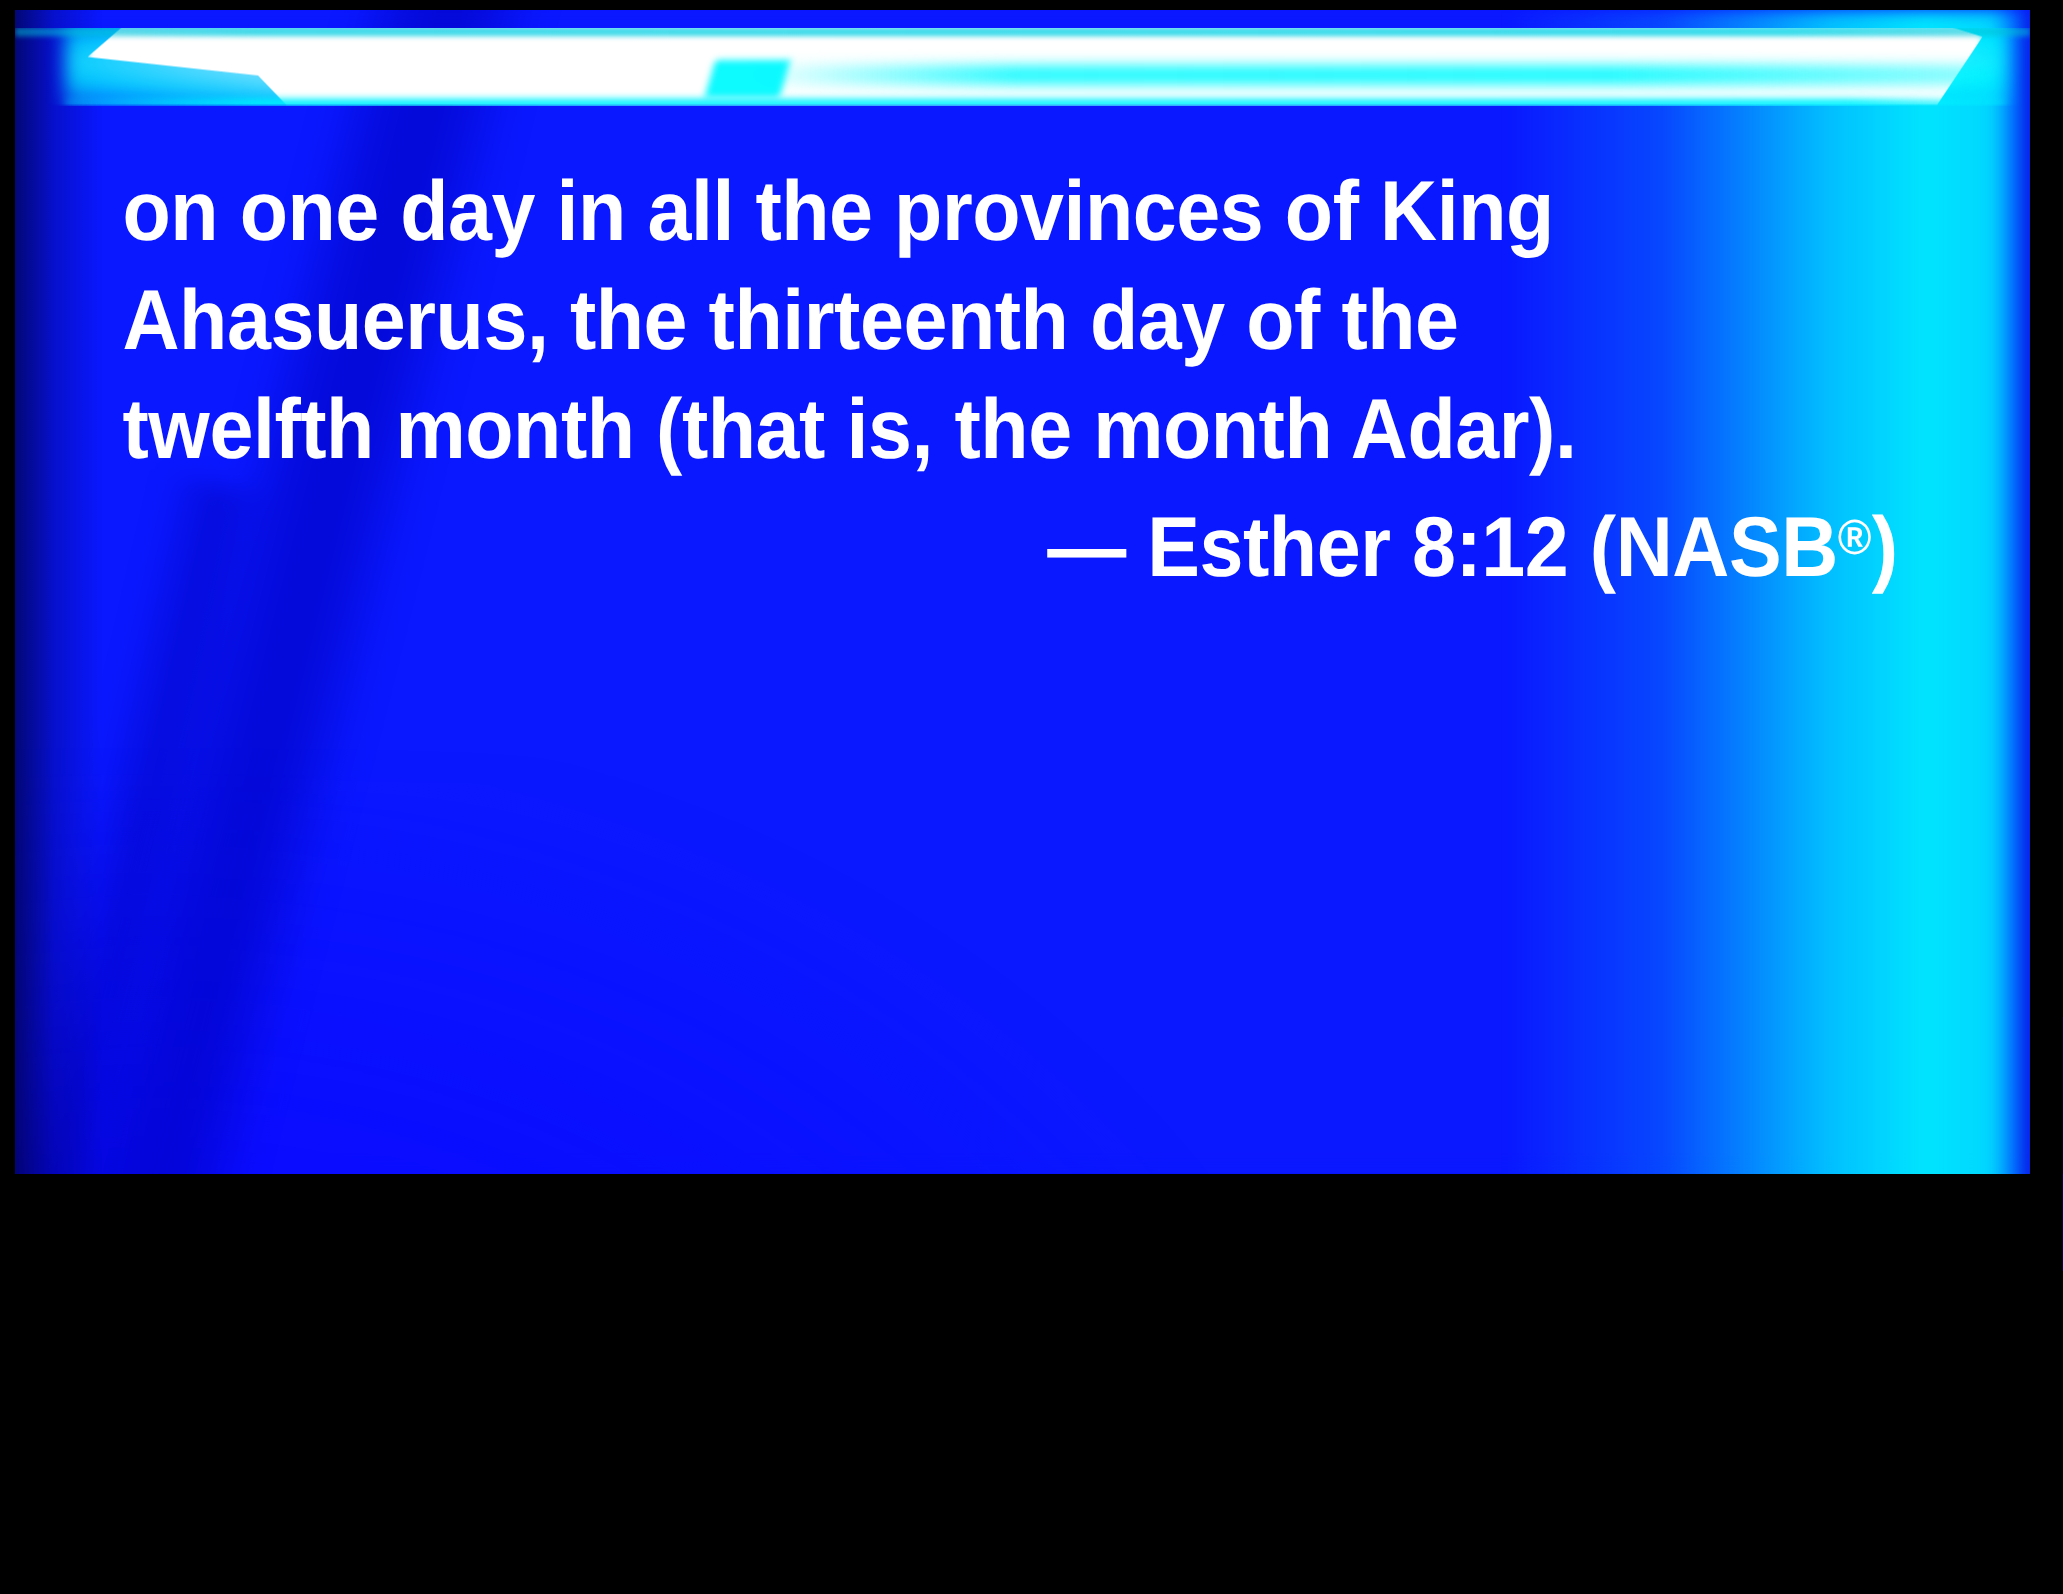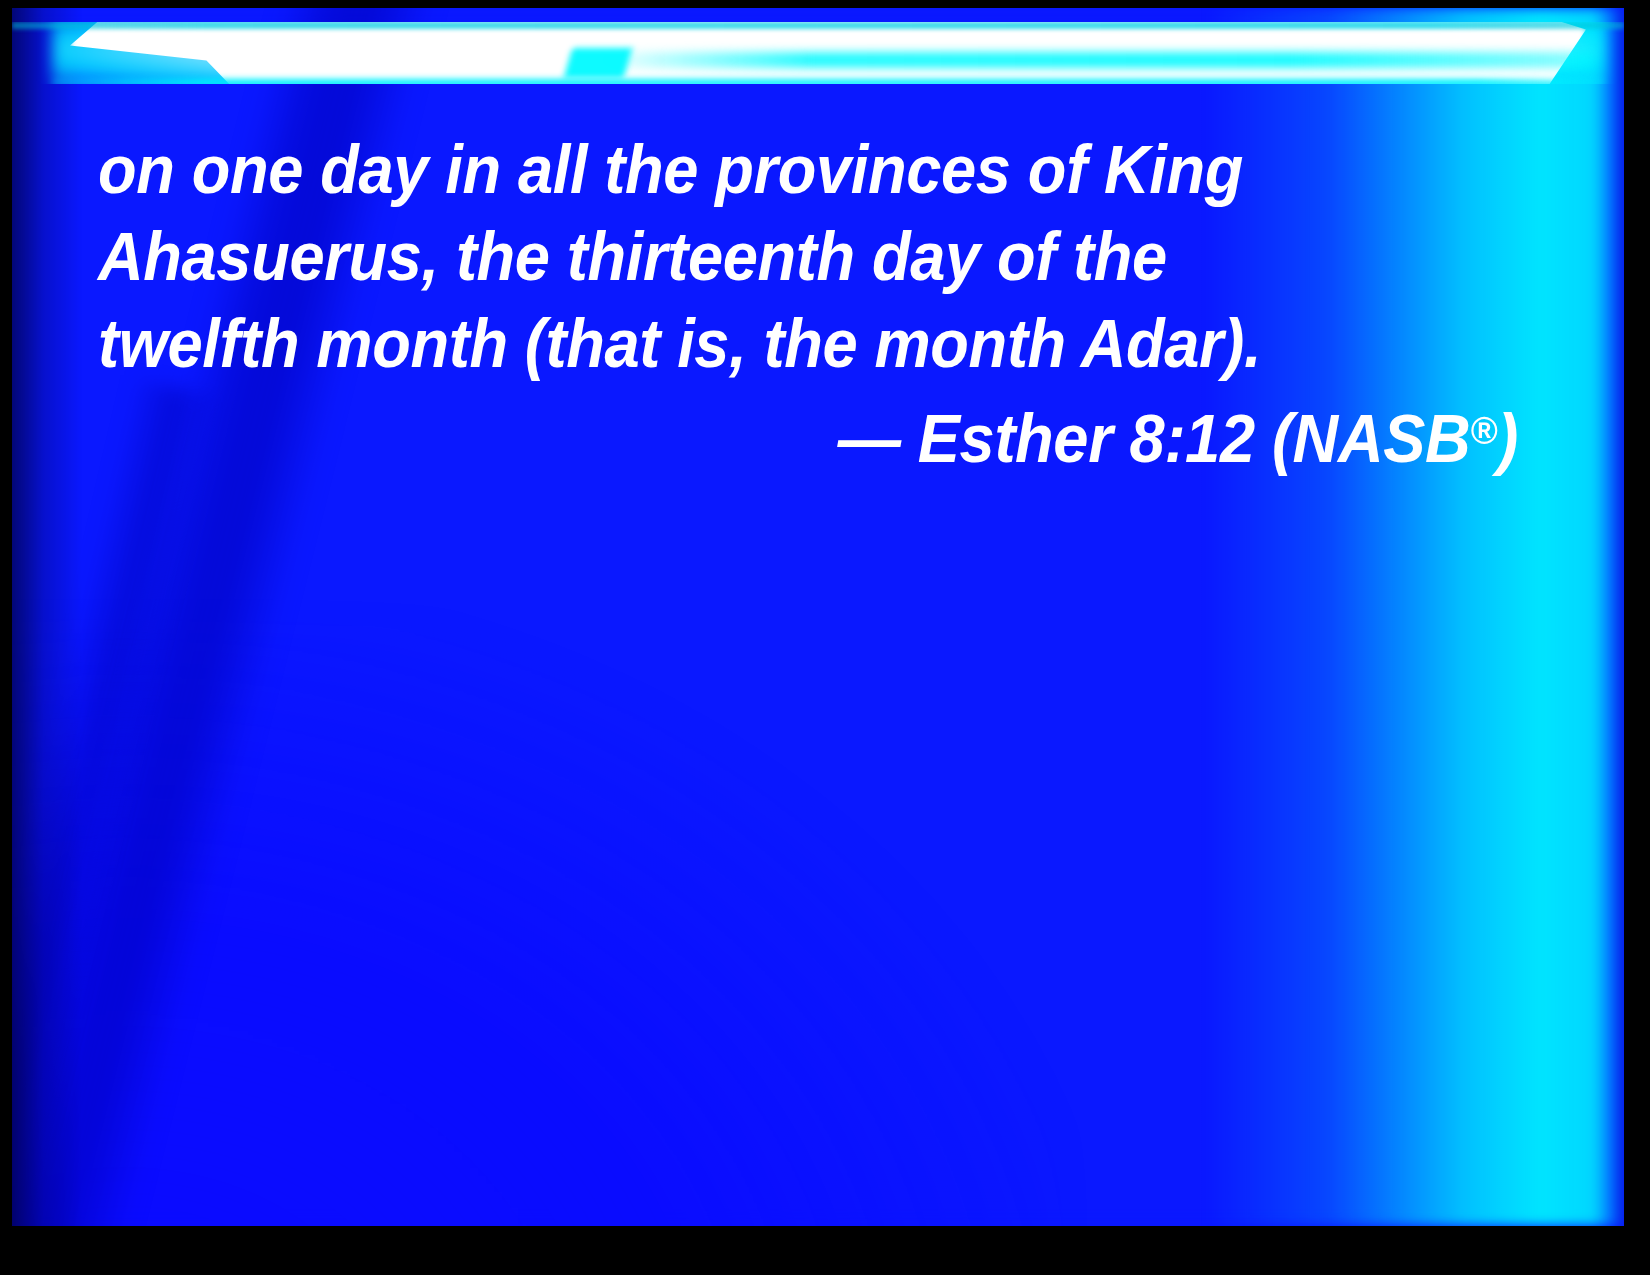--- a/index.html
+++ b/index.html
@@ -11,24 +11,23 @@
     width: 1650px;
     height: 1275px;
     overflow: hidden;
     font-family: "Liberation Sans", sans-serif;
   }
 
   
   #slide {
     position: relative;
     width: 1650px;
-    height: 1275px;
+    height: 939px;
     background: #000000;
     overflow: hidden;
-    font-style: italic;
   }
 
   
   #panel {
     position: absolute;
     left: 12px;
     top: 8px;
     width: 1612px;
     height: 1218px;
     overflow: hidden;

